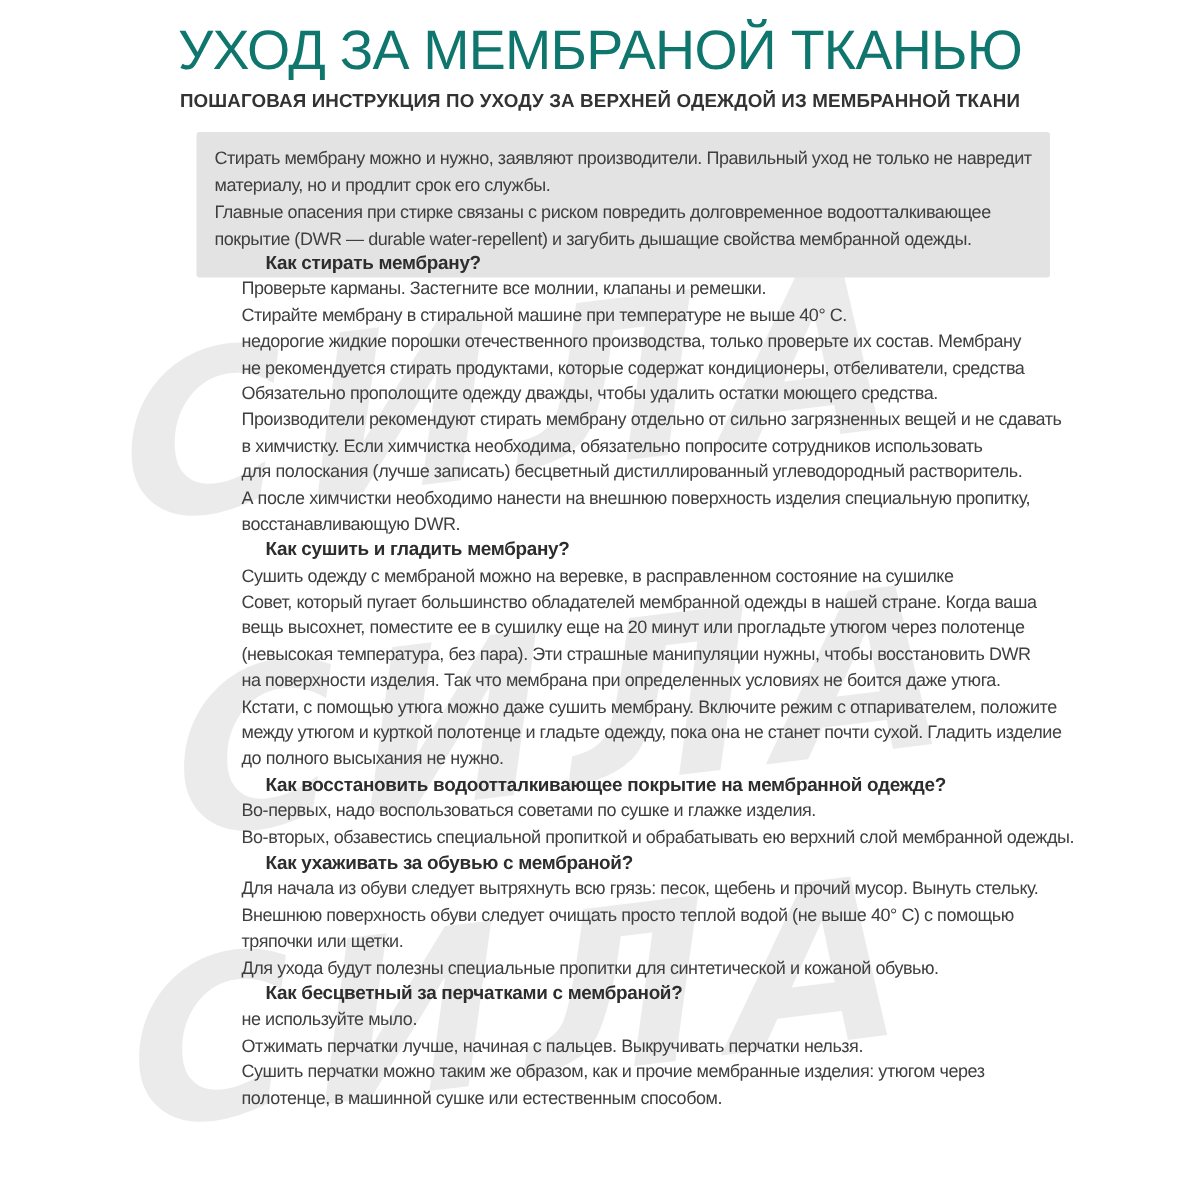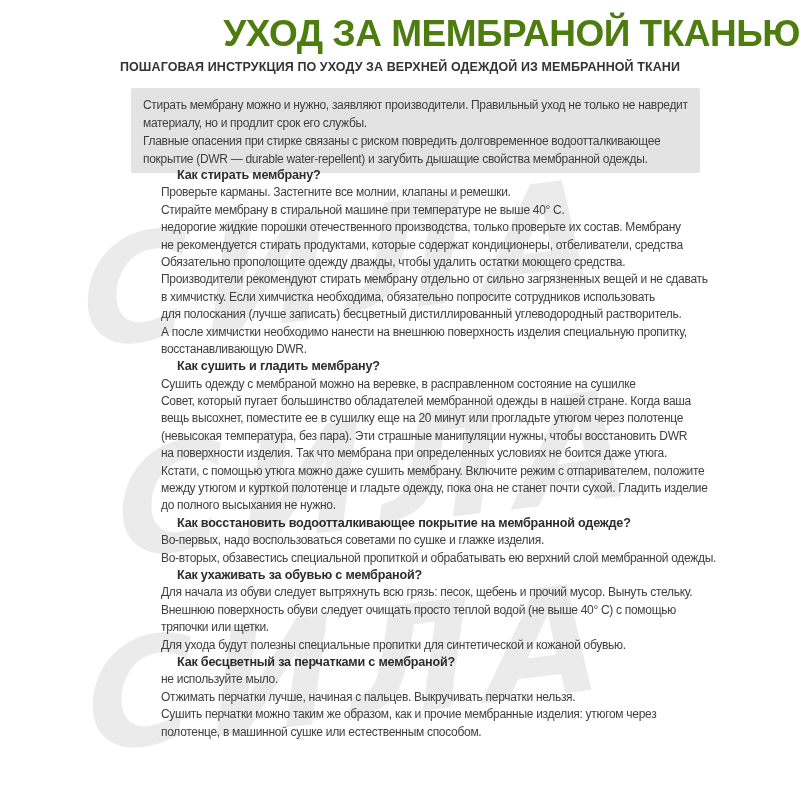--- a/index.html
+++ b/index.html
@@ -5,39 +5,39 @@
   html,body { margin:0; padding:0; }
   body {
     width:800px; height:800px;
     background:#ffffff;
     font-family:"Liberation Sans", sans-serif;
     position:relative;
     overflow:hidden;
   }
   .page-title {
     position:absolute; top:13px; left:0; width:800px;
-    text-align:right;
-    font-size:37px; font-weight:bold; letter-spacing:-0.5px;
-    color:#4d7c0f;
+    text-align:center;
+    font-size:37px; font-weight:normal; letter-spacing:-0.5px;
+    color:#0f766e;
     z-index:2;
     white-space:nowrap;
   }
   .page-subtitle {
     position:absolute; top:60px; left:0; width:800px;
     text-align:center;
     font-size:12.5px; font-weight:bold; letter-spacing:0.1px;
     color:#333333;
     z-index:2;
     white-space:nowrap;
   }
   .intro-box {
     position:absolute; left:131px; top:88px;
     background:#e3e3e3;
     border-radius:2px;
-    padding:8px 12px 5px 12px;
+    padding:8px 12px 17px 12px;
     z-index:2;
     max-width:650px;
   }
   .intro-box .line {
     font-size:12px; line-height:18px; letter-spacing:-0.3px;
     color:#3f3f3f;
     white-space:nowrap;
   }
   .content {
     position:absolute; left:133px; top:167px;

